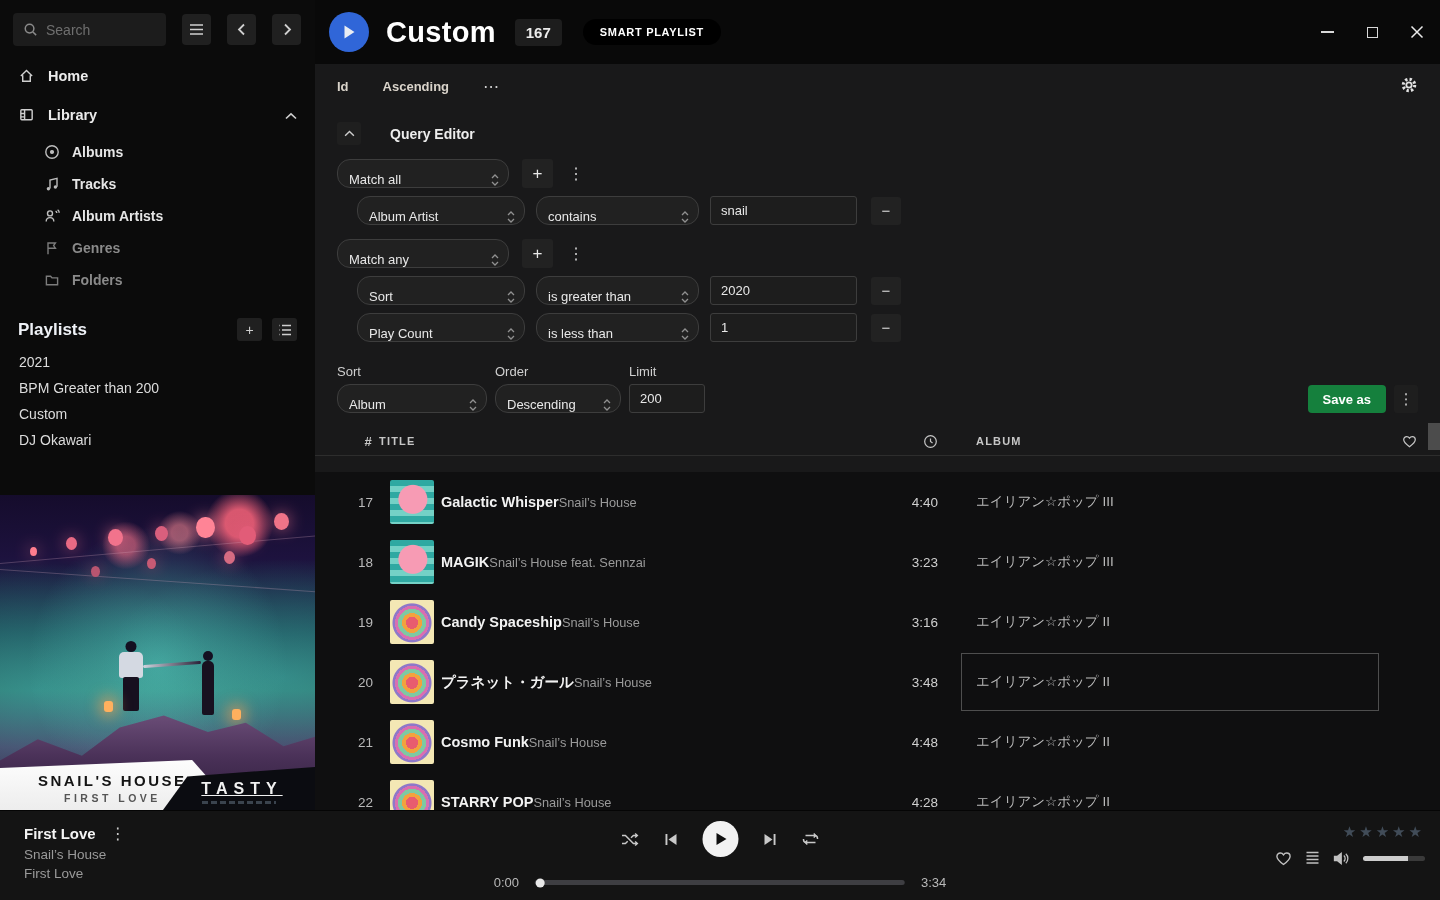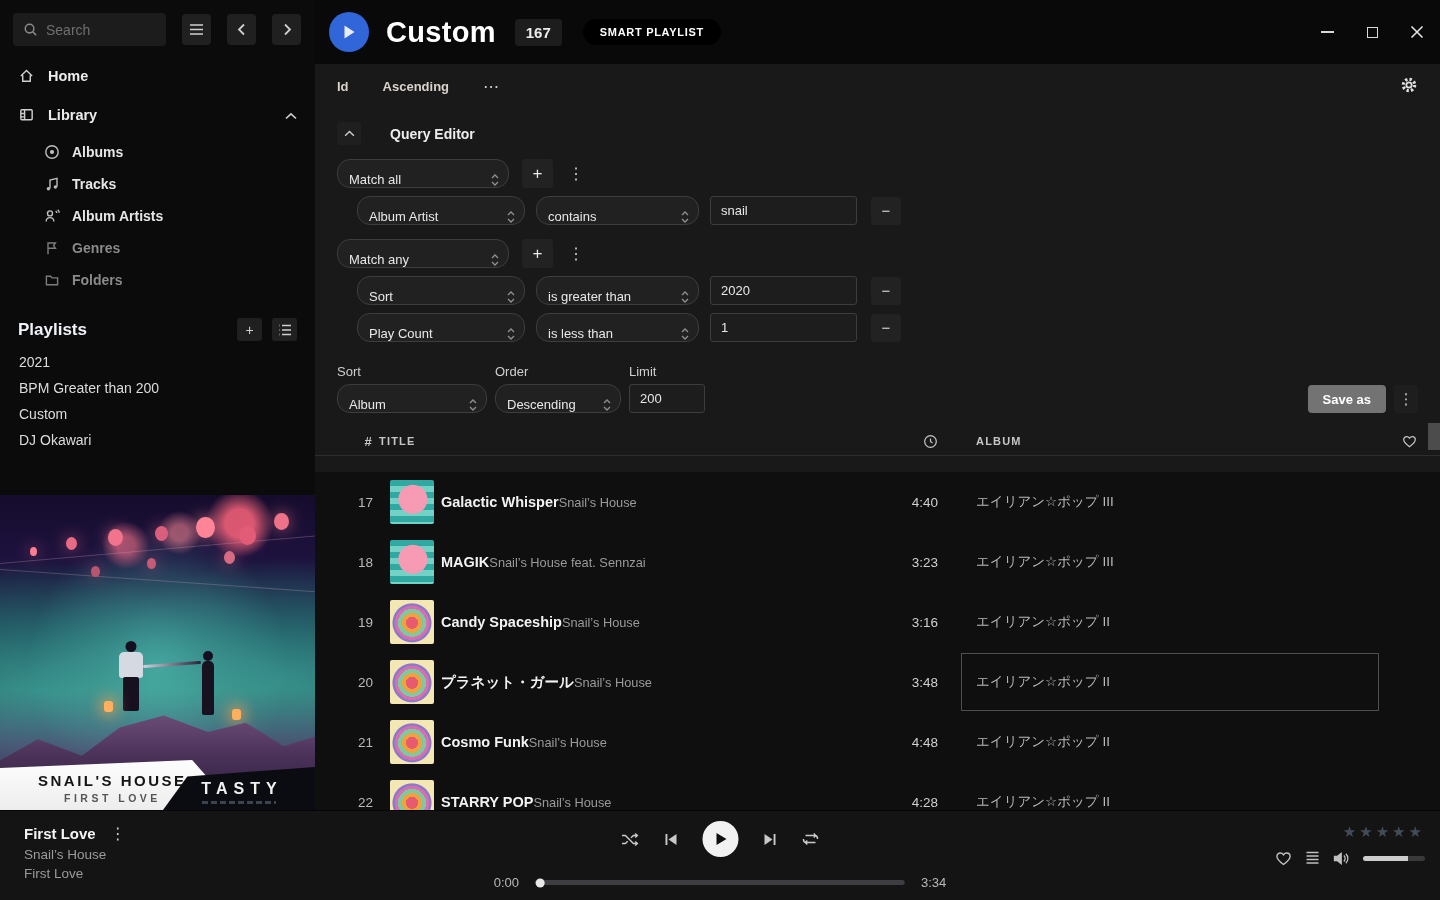--- a/index.html
+++ b/index.html
@@ -58,21 +58,21 @@
   .handlamp { position:absolute; width:9px; height:11px; border-radius:3px; background:#ffb05e; box-shadow:0 0 14px 5px rgba(255,160,80,.55); }
   .lamp1 { left:104px; top:206px; } .lamp2 { left:232px; top:214px; }
   .rocks { position:absolute; bottom:0; left:0; right:0; height:118px;
     background:linear-gradient(180deg,#7c5c88 0%,#4a3158 55%,#2c1c3a 100%);
     clip-path:polygon(0 58%,12% 40%,26% 54%,38% 30%,52% 20%,66% 34%,78% 26%,90% 46%,100% 38%,100% 100%,0 100%); }
   .art-banner { position:absolute; left:0; bottom:0; width:100%; height:50px; }
   .banner-white { position:absolute; inset:0; background:linear-gradient(#fdfdfd,#ededed); clip-path:polygon(0 16%,61% 0,75% 100%,0 100%); display:flex; flex-direction:column; justify-content:center; padding:6px 0 0 38px; }
   .bw-artist { color:#141414; font-size:15px; font-weight:800; letter-spacing:2.5px; }
   .bw-title { color:#555; font-size:10.5px; font-weight:700; letter-spacing:3.5px; margin:3px 0 0 26px; }
   .banner-dark { position:absolute; right:0; bottom:0; width:152px; height:43px; background:#0b0c11; clip-path:polygon(16% 22%,100% 0,100% 100%,0 100%); display:flex; flex-direction:column; align-items:center; justify-content:center; padding-top:6px; }
-  .bd-label { color:#f1f1f1; font-size:16px; font-weight:700; letter-spacing:6px; text-indent:6px; }
+  .bd-label { color:#f1f1f1; font-size:16px; font-weight:700; letter-spacing:6px; text-indent:6px;text-decoration:underline; }
   .bd-sub { width:74px; height:3px; margin-top:3px; background:repeating-linear-gradient(90deg,#3a434e 0 6px,transparent 6px 9px); }
 
   
   .content { flex:1; display:flex; flex-direction:column; position:relative; min-width:0; }
   .page-head { height:64px; background:#090909; display:flex; align-items:center; padding-left:14px; flex-shrink:0; }
   .play-circle { width:40px; height:40px; border-radius:50%; background:#3066d8; border:none; display:flex; align-items:center; justify-content:center; cursor:pointer; flex-shrink:0; }
   .page-title { color:#fff; font-size:29px; font-weight:800; letter-spacing:.3px; margin-left:17px; }
   .count-badge { background:#1d1d1d; color:#ececec; font-size:15px; font-weight:600; border-radius:4px; padding:5px 11px; margin-left:19px; }
   .type-pill { background:#000; color:#fff; font-size:11px; font-weight:800; letter-spacing:.7px; border-radius:999px; padding:7px 17px; margin-left:21px; }
   .win-controls { margin-left:auto; display:flex; align-items:center; gap:29px; padding-right:15px; }
@@ -99,21 +99,21 @@
   .rule { display:flex; align-items:center; gap:11px; margin:8px 0 0 42px; }
   .sel-field { width:168px; } .sel-op { width:163px; }
   .txt-input { width:147px; height:29px; background:#1d1d1d; border:1px solid #3d3d3d; border-radius:3px; color:#e8e8e8; font-size:13px; padding:0 10px; outline:none; font-family:inherit; }
   .minus-btn { width:30px; height:28px; background:#222; border:none; border-radius:3px; color:#dcdcdc; font-size:15px; display:flex; align-items:center; justify-content:center; cursor:pointer; margin-left:3px; }
 
   .sort-row { display:flex; align-items:flex-end; gap:8px; margin:22px 22px 0; }
   .field-col { display:flex; flex-direction:column; gap:5px; }
   .field-label { color:#cfcfcf; font-size:13px; }
   .sel-sort { width:150px; } .sel-order { width:126px; }
   .limit-input { width:76px; height:29px; background:#1d1d1d; border:1px solid #3d3d3d; border-radius:3px; color:#e8e8e8; font-size:13px; padding:0 10px; outline:none; font-family:inherit; }
-  .save-btn { margin-left:auto; height:28px; padding:0 15px; background:#737373; color:#fff; border:none; border-radius:4px; font-size:13px; font-weight:700; cursor:pointer; font-family:inherit; }
+  .save-btn { margin-left:auto; height:28px; padding:0 15px; background:#15803d; color:#fff; border:none; border-radius:4px; font-size:13px; font-weight:700; cursor:pointer; font-family:inherit; }
   .save-kebab { width:24px; height:28px; background:#1e1e1e; border:none; border-radius:3px; color:#c9c9c9; font-size:15px; cursor:pointer; }
 
   .tgrid { display:grid; grid-template-columns:44px 62px 1fr 66px 24px 416px 62px; align-items:center; padding-left:20px; }
   .thead { height:29px; margin-top:14px; border-bottom:1px solid #2d2d2d; color:#c6c6c6; }
   .th { font-size:11px; font-weight:700; letter-spacing:1.2px; }
   .th-num { text-align:right; padding-right:6px; font-size:13px; }
   .th-title { grid-column:2/4; }
   .th-time { justify-self:end; display:flex; }
   .th-album { padding-left:14px; }
   .th-fav { justify-self:center; display:flex; }

